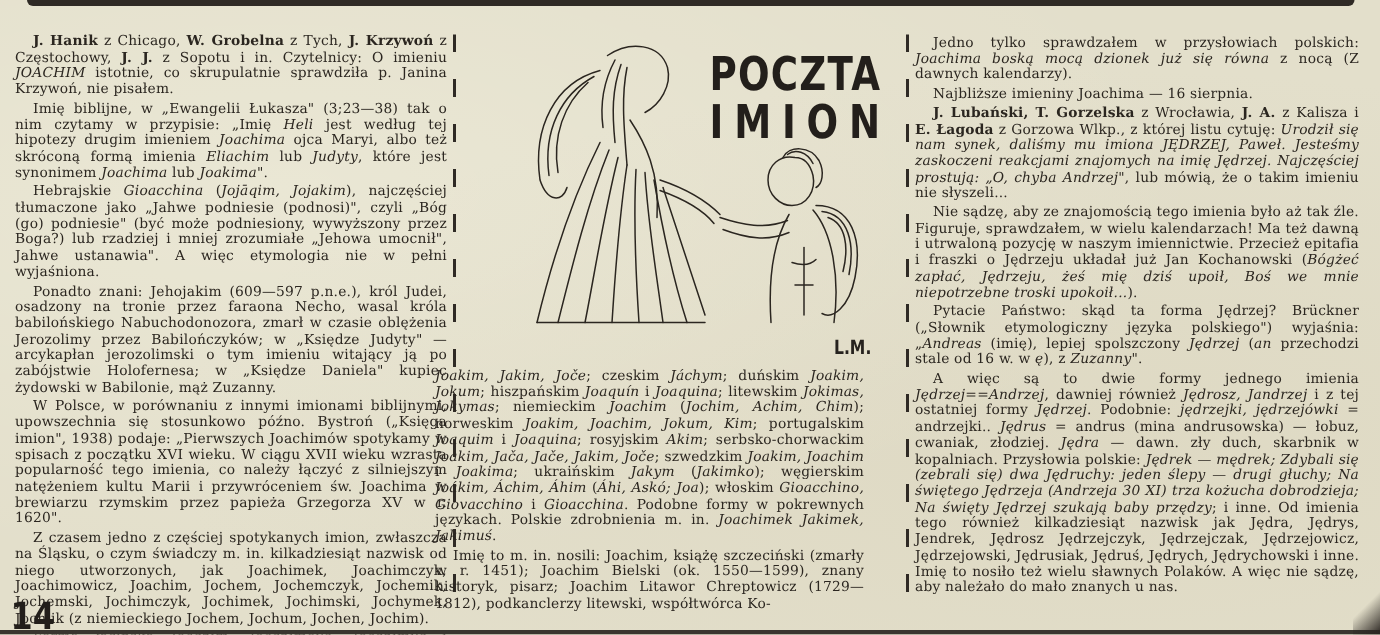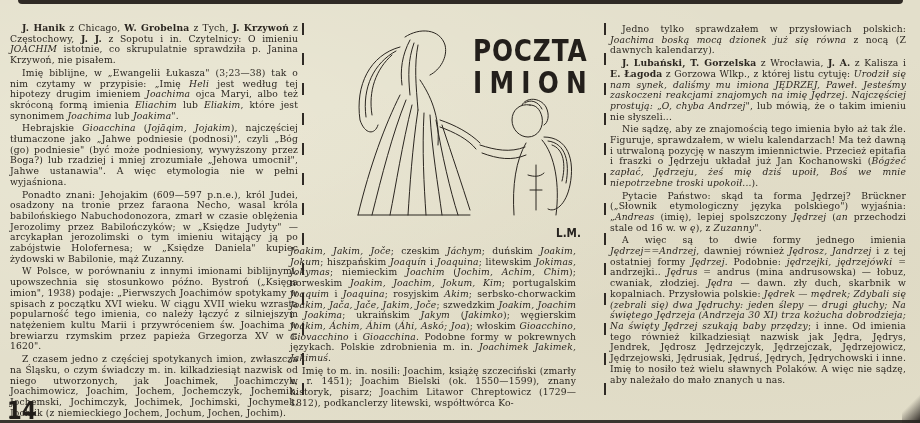--- a/index.html
+++ b/index.html
@@ -106,21 +106,21 @@
   }
 </style>
 </head>
 <body>
 
 <div class="page">
   <div class="top-rule"></div>
 
   <div class="col" id="col-left">
       <p><b>J. Hanik</b><span> z Chicago, </span><b>W. Grobelna</b><span> z Tych, </span><b>J. Krzywoń</b><span> z Częstochowy, </span><b>J. J.</b><span> z Sopotu i in. Czytelnicy: O imieniu </span><i>JOACHIM</i><span> istotnie, co skrupulatnie sprawdziła p. Janina Krzywoń, nie pisałem.</span></p>
-      <p><span>Imię biblijne, w „Ewangelii Łukasza" (3;23—38) tak o nim czytamy w przypisie: „Imię </span><i>Heli</i><span> jest według tej hipotezy drugim imieniem </span><i>Joachima</i><span> ojca Maryi, albo też skróconą formą imienia </span><i>Eliachim</i><span> lub </span><i>Eliakim</i><span>, które jest synonimem </span><i>Joachima</i><span> lub </span><i>Joakima</i><span>".</span></p>
+      <p><span>Imię biblijne, w „Ewangelii Łukasza" (3;23—38) tak o nim czytamy w przypisie: „Imię </span><i>Heli</i><span> jest według tej hipotezy drugim imieniem </span><i>Joachima</i><span> ojca Maryi, albo też skróconą formą imienia </span><i>Eliachim</i><span> lub </span><i>Judyty</i><span>, które jest synonimem </span><i>Joachima</i><span> lub </span><i>Joakima</i><span>".</span></p>
       <p><span>Hebrajskie </span><i>Gioacchina</i><span> (</span><i>Jojāqim, Jojakim</i><span>), najczęściej tłumaczone jako „Jahwe podniesie (podnosi)", czyli „Bóg (go) podniesie" (być może podniesiony, wywyższony przez Boga?) lub rzadziej i mniej zrozumiałe „Jehowa umocnił", Jahwe ustanawia". A więc etymologia nie w pełni wyjaśniona.</span></p>
       <p><span>Ponadto znani: Jehojakim (609—597 p.n.e.), król Judei, osadzony na tronie przez faraona Necho, wasal króla babilońskiego Nabuchodonozora, zmarł w czasie oblężenia Jerozolimy przez Babilończyków; w „Księdze Judyty" — arcykapłan jerozolimski o tym imieniu witający ją po zabójstwie Holofernesa; w „Księdze Daniela" kupiec żydowski w Babilonie, mąż Zuzanny.</span></p>
       <p><span>W Polsce, w porównaniu z innymi imionami biblijnymi, upowszechnia się stosunkowo późno. Bystroń („Księga imion", 1938) podaje: „Pierwszych Joachimów spotykamy w spisach z początku XVI wieku. W ciągu XVII wieku wzrasta popularność tego imienia, co należy łączyć z silniejszym natężeniem kultu Marii i przywróceniem św. Joachima w brewiarzu rzymskim przez papieża Grzegorza XV w r. 1620".</span></p>
       <p><span>Z czasem jedno z częściej spotykanych imion, zwłaszcza na Śląsku, o czym świadczy m. in. kilkadziesiąt nazwisk od niego utworzonych, jak Joachimek, Joachimczyk, Joachimowicz, Joachim, Jochem, Jochemczyk, Jochemik, Jochemski, Jochimczyk, Jochimek, Jochimski, Jochymek, Jochlik (z niemieckiego Jochem, Jochum, Jochen, Jochim).</span></p>
       <p><span>Forma łacińska </span><i>Joachim, Joachimeus, Joachimus</i><span> i żeńskie </span></p>
     </div>
 
   <div class="col-rule" style="left:302px; top:23px; height:374px; background: repeating-linear-gradient(to bottom, #2f2a25 0 12px, transparent 12px 30px);"></div>
 
   <svg class="illustration" viewBox="0 0 255 200" xmlns="http://www.w3.org/2000/svg">
@@ -174,20 +174,21 @@
 
   <div class="col" id="col-mid">
       <p style="text-indent: 0px;"><i>Joakim, Jakim, Joče</i><span>; czeskim </span><i>Jáchym</i><span>; duńskim </span><i>Joakim, Jokum</i><span>; hiszpańskim </span><i>Joaquín</i><span> i </span><i>Joaquina</i><span>; litewskim </span><i>Jokimas, Jokymas</i><span>; niemieckim </span><i>Joachim</i><span> (</span><i>Jochim, Achim, Chim</i><span>); norweskim </span><i>Joakim, Joachim, Jokum, Kim</i><span>; portugalskim </span><i>Joaquim</i><span> i </span><i>Joaquina</i><span>; rosyjskim </span><i>Akim</i><span>; serbsko-chorwackim </span><i>Joakim, Jača, Jače, Jakim, Joče</i><span>; szwedzkim </span><i>Joakim, Joachim</i><span> i </span><i>Joakima</i><span>; ukraińskim </span><i>Jakym</i><span> (</span><i>Jakimko</i><span>); węgierskim </span><i>Joákim, Áchim, Áhim</i><span> (</span><i>Áhi, Askó; Joa</i><span>); włoskim </span><i>Gioacchino, Giovacchino</i><span> i </span><i>Gioacchina</i><span>. Podobne formy w pokrewnych językach. Polskie zdrobnienia m. in. </span><i>Joachimek Jakimek, Jakimuś</i><span>.</span></p>
       <p><span>Imię to m. in. nosili: Joachim, książę szczeciński (zmarły w r. 1451); Joachim Bielski (ok. 1550—1599), znany historyk, pisarz; Joachim Litawor Chreptowicz (1729—1812), podkanclerzy litewski, współtwórca Ko-</span></p>
     </div>
 
   <div class="col-rule" style="left:604px; top:23px; height:374px; background: repeating-linear-gradient(to bottom, #2f2a25 0 12px, transparent 12px 30px);"></div>
 
   <div class="col" id="col-right">
       <p><span>Jedno tylko sprawdzałem w przysłowiach polskich: </span><i>Joachima boską mocą dzionek już się równa</i><span> z nocą (Z dawnych kalendarzy).</span></p>
+      <p><span>Najbliższe imieniny Joachima — 16 sierpnia.</span></p>
       <p><b>J. Lubański, T. Gorzelska</b><span> z Wrocławia, </span><b>J. A.</b><span> z Kalisza i </span><b>E. Łagoda</b><span> z Gorzowa Wlkp., z której listu cytuję: </span><i>Urodził się nam synek, daliśmy mu imiona JĘDRZEJ, Paweł. Jesteśmy zaskoczeni reakcjami znajomych na imię Jędrzej. Najczęściej prostują: „O, chyba Andrzej"</i><span>, lub mówią, że o takim imieniu nie słyszeli...</span></p>
       <p><span>Nie sądzę, aby ze znajomością tego imienia było aż tak źle. Figuruje, sprawdzałem, w wielu kalendarzach! Ma też dawną i utrwaloną pozycję w naszym imiennictwie. Przecież epitafia i fraszki o Jędrzeju układał już Jan Kochanowski (</span><i>Bógżeć zapłać, Jędrzeju, żeś mię dziś upoił, Boś we mnie niepotrzebne troski upokoił...</i><span>).</span></p>
       <p><span>Pytacie Państwo: skąd ta forma Jędrzej? Brückner („Słownik etymologiczny języka polskiego") wyjaśnia: „</span><i>Andreas</i><span> (imię), lepiej spolszczony </span><i>Jędrzej</i><span> (</span><i>an</i><span> przechodzi stale od 16 w. w </span><i>ę</i><span>), z </span><i>Zuzanny</i><span>".</span></p>
       <p><span>A więc są to dwie formy jednego imienia </span><i>Jędrzej</i><span>=</span><i>=Andrzej</i><span>, dawniej również </span><i>Jędrosz, Jandrzej</i><span> i z tej ostatniej formy </span><i>Jędrzej</i><span>. Podobnie: </span><i>jędrzejki, jędrzejówki</i><span> = andrzejki.. </span><i>Jędrus</i><span> = andrus (mina andrusowska) — łobuz, cwaniak, złodziej. </span><i>Jędra</i><span> — dawn. zły duch, skarbnik w kopalniach. Przysłowia polskie: </span><i>Jędrek — mędrek; Zdybali się (zebrali się) dwa Jędruchy: jeden ślepy — drugi głuchy; Na świętego Jędrzeja (Andrzeja 30 XI) trza kożucha dobrodzieja; Na święty Jędrzej szukają baby przędzy</i><span>; i inne. Od imienia tego również kilkadziesiąt nazwisk jak Jędra, Jędrys, Jendrek, Jędrosz Jędrzejczyk, Jędrzejczak, Jędrzejowicz, Jędrzejowski, Jędrusiak, Jędruś, Jędrych, Jędrychowski i inne. Imię to nosiło też wielu sławnych Polaków. A więc nie sądzę, aby należało do mało znanych u nas.</span></p>
     </div>
 
   <div class="page-number">14</div>
 
   <div class="bottom-rule"></div>
   <div class="corner-shadow"></div>

